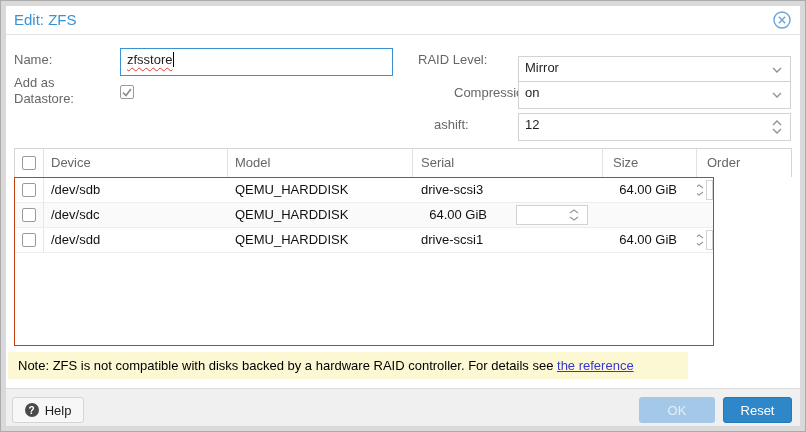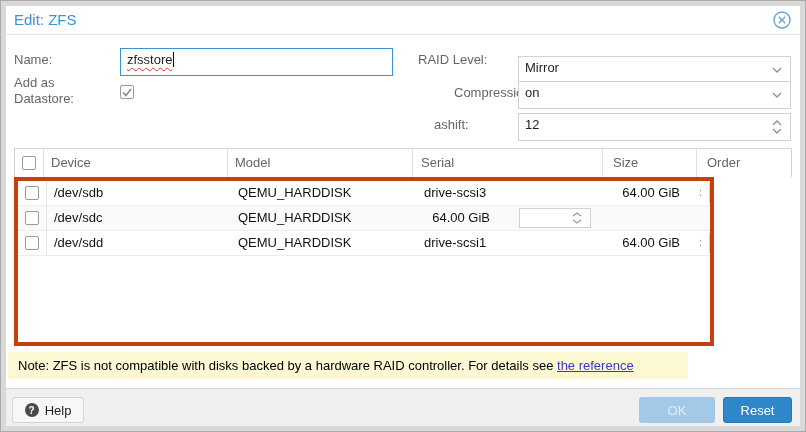--- a/index.html
+++ b/index.html
@@ -40,21 +40,21 @@
   .gh-cell { color:#666; line-height:27px; border-right:1px solid #e2e2e2; overflow:hidden; }
   .gh-cell:last-child { border-right:none; }
   .gh-cb { width:29px; display:flex; align-items:center; justify-content:center; }
   .w-device { width:184px; padding-left:7px; }
   .w-model  { width:185px; padding-left:7px; }
   .w-serial { width:190px; padding-left:8px; }
   .w-size   { width:94px;  padding-left:10px; }
   .w-order  { flex:1; padding-left:10px; }
 
   .grid-body { position:absolute; left:8px; top:171px; width:700px; height:169px;
-               background:#fff; border:4px solid #c2410c; }
+               background:#fff; border:1px solid #c2410c; }
   .grow { display:flex; height:25px; border-bottom:1px solid #ededed; align-items:stretch; }
   .grow.alt { background:#fafafa; }
   .gr-cb { width:29px; display:flex; align-items:center; justify-content:center;
            border-right:1px solid #e6e6e6; }
   .gr-cell { line-height:24px; overflow:hidden; color:#111; }
   .gr-cell.w-size { text-align:right; padding-left:0; padding-right:20px; }
   .gr-cell.w-order { padding-left:0; display:flex; align-items:center; }
   .spinner { position:relative; margin-left:9px; width:72px; height:20px;
              background:#fff; border:1px solid #d2d2d2; }
 

